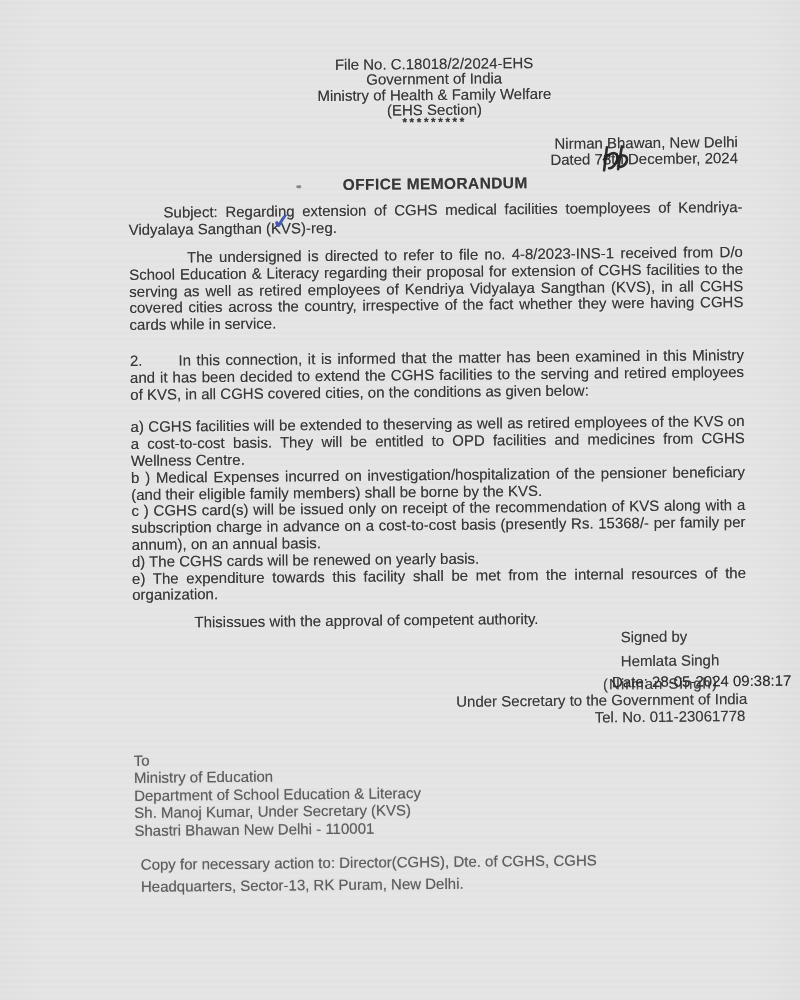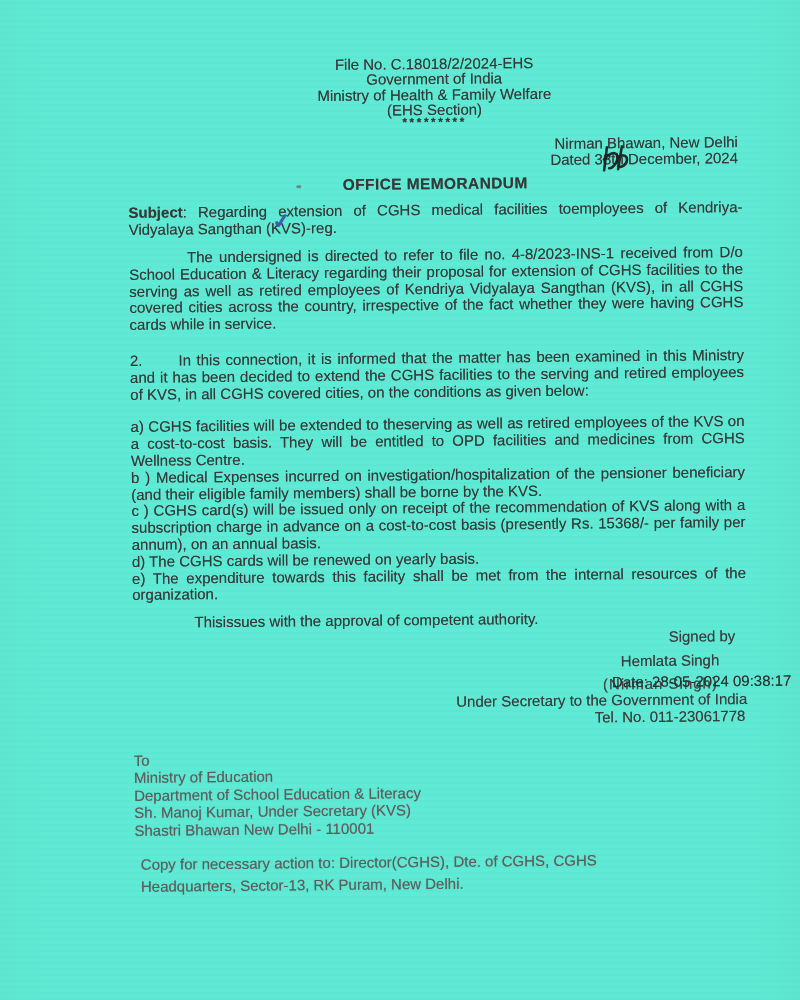--- a/index.html
+++ b/index.html
@@ -1,17 +1,17 @@
 <!DOCTYPE html>
 <html><head>
 <meta charset="utf-8">
 <style>
   html,body{margin:0;padding:0;background:#ffffff;}
   .page{
-    position:relative;width:800px;height:1000px;background:#5eead4;overflow:hidden;
+    position:relative;width:800px;height:1000px;background:#e5e5e5;overflow:hidden;
     font-family:"Liberation Sans","DejaVu Sans",sans-serif;
   }
   .noise{
     position:absolute;inset:0;pointer-events:none;
     background:
       repeating-linear-gradient(0deg, rgba(0,0,0,0.012) 0 2px, rgba(0,0,0,0) 2px 6px),
       linear-gradient(90deg, rgba(0,0,0,0.015) 0%, rgba(0,0,0,0) 6%, rgba(0,0,0,0) 94%, rgba(0,0,0,0.02) 100%);
   }
   .content{
     position:absolute;left:127px;top:56px;width:614px;
@@ -19,40 +19,40 @@
     color:#383838;font-size:15px;line-height:16.8px;
     text-shadow:0 0 0.5px rgba(40,40,40,0.55);
   }
   .center{text-align:center;}
   .hline{line-height:15.4px;}
   .dots{font-weight:700;letter-spacing:2.5px;font-size:12px;line-height:9px;}
   .place-date{text-align:right;margin-top:10px;padding-right:4px;line-height:16px;white-space:nowrap;}
   .memo-title{position:relative;text-align:center;font-weight:700;margin-top:7px;font-size:15.5px;letter-spacing:0.4px;}
   .speck{position:absolute;width:5px;height:3px;background:#6f6f6f;border-radius:2px;left:168px;top:8px;opacity:.8;}
   .subject{margin-top:10px;text-align:justify;}
-  .subject-label{font-weight:700;}
+  .subject-label{font-weight:400;margin-left:35px;}
   .para{text-align:justify;}
   .p1{margin-top:11px;text-indent:58px;}
   .p2{margin-top:19px;}
   .spacer{display:inline-block;width:36px;}
   .conds{margin-top:16px;}
   .cond{text-align:justify;}
   .closing{margin-top:11px;text-indent:62px;}
   
   .ow{position:relative;display:inline-block;}
   .ow svg{position:absolute;left:-3px;top:-6px;opacity:.92;}
   
   .vwrap{position:relative;display:inline-block;}
   .check{
     position:absolute;left:-8px;top:-7px;color:#4056ae;font-size:21px;font-weight:700;
     opacity:.95;transform:rotate(-6deg);text-shadow:none;
   }
   
   .sig-area{position:relative;height:104px;margin-top:2px;color:#3c3c3c;}
-  .sig-signedby{position:absolute;left:488px;top:0;margin-left:48px;}
+  .sig-signedby{position:absolute;left:488px;top:0;}
   .sig-name{position:absolute;left:488px;top:24px;}
   .sig-paren{position:absolute;left:470px;top:47px;letter-spacing:1px;color:#474747;white-space:nowrap;}
   .sig-date{position:absolute;left:479px;top:45px;white-space:nowrap;color:#2f2f2f;}
   .sig-desig{position:absolute;right:0;top:63px;white-space:nowrap;}
   .sig-tel{position:absolute;right:2px;top:80px;white-space:nowrap;}
   
   .to-block{margin-top:14px;color:#5e5e5e;line-height:17.4px;text-shadow:0 0 0.7px rgba(90,90,90,0.6);}
   .copy{
     margin-top:15px;margin-left:6px;width:505px;color:#5e5e5e;line-height:22px;
     text-shadow:0 0 0.7px rgba(90,90,90,0.6);
@@ -70,21 +70,21 @@
       <div class="hline">File No. C.18018/2/2024-EHS</div>
       <div class="hline">Government of India</div>
       <div class="hline">Ministry of Health &amp; Family Welfare</div>
       <div class="hline">(EHS Section)</div>
       <div class="dots">*********</div>
     </div>
 
     <div class="place-date">
       <div>Nirman Bhawan, New Delhi</div>
       <div>
-        <span>Dated 3</span><span class="ow"><svg width="32" height="27" viewBox="0 0 32 27">
+        <span>Dated 7</span><span class="ow"><svg width="32" height="27" viewBox="0 0 32 27">
               <path d="M7 2 C6 10 5 18 4 25 M4 14 C9 8 15 6 17 10 C19 14 14 23 9 23 M22 1 L18 24 M18 12 C21 9 27 10 27 14 C27 20 21 23 18 21" stroke="#1c1c1c" stroke-width="2.6" fill="none" stroke-linecap="round"></path>
             </svg><span>8th</span></span><span> December, 2024</span>
       </div>
     </div>
 
     <div class="memo-title">
       <span class="speck"></span>
       <span>OFFICE MEMORANDUM</span>
     </div>
 

